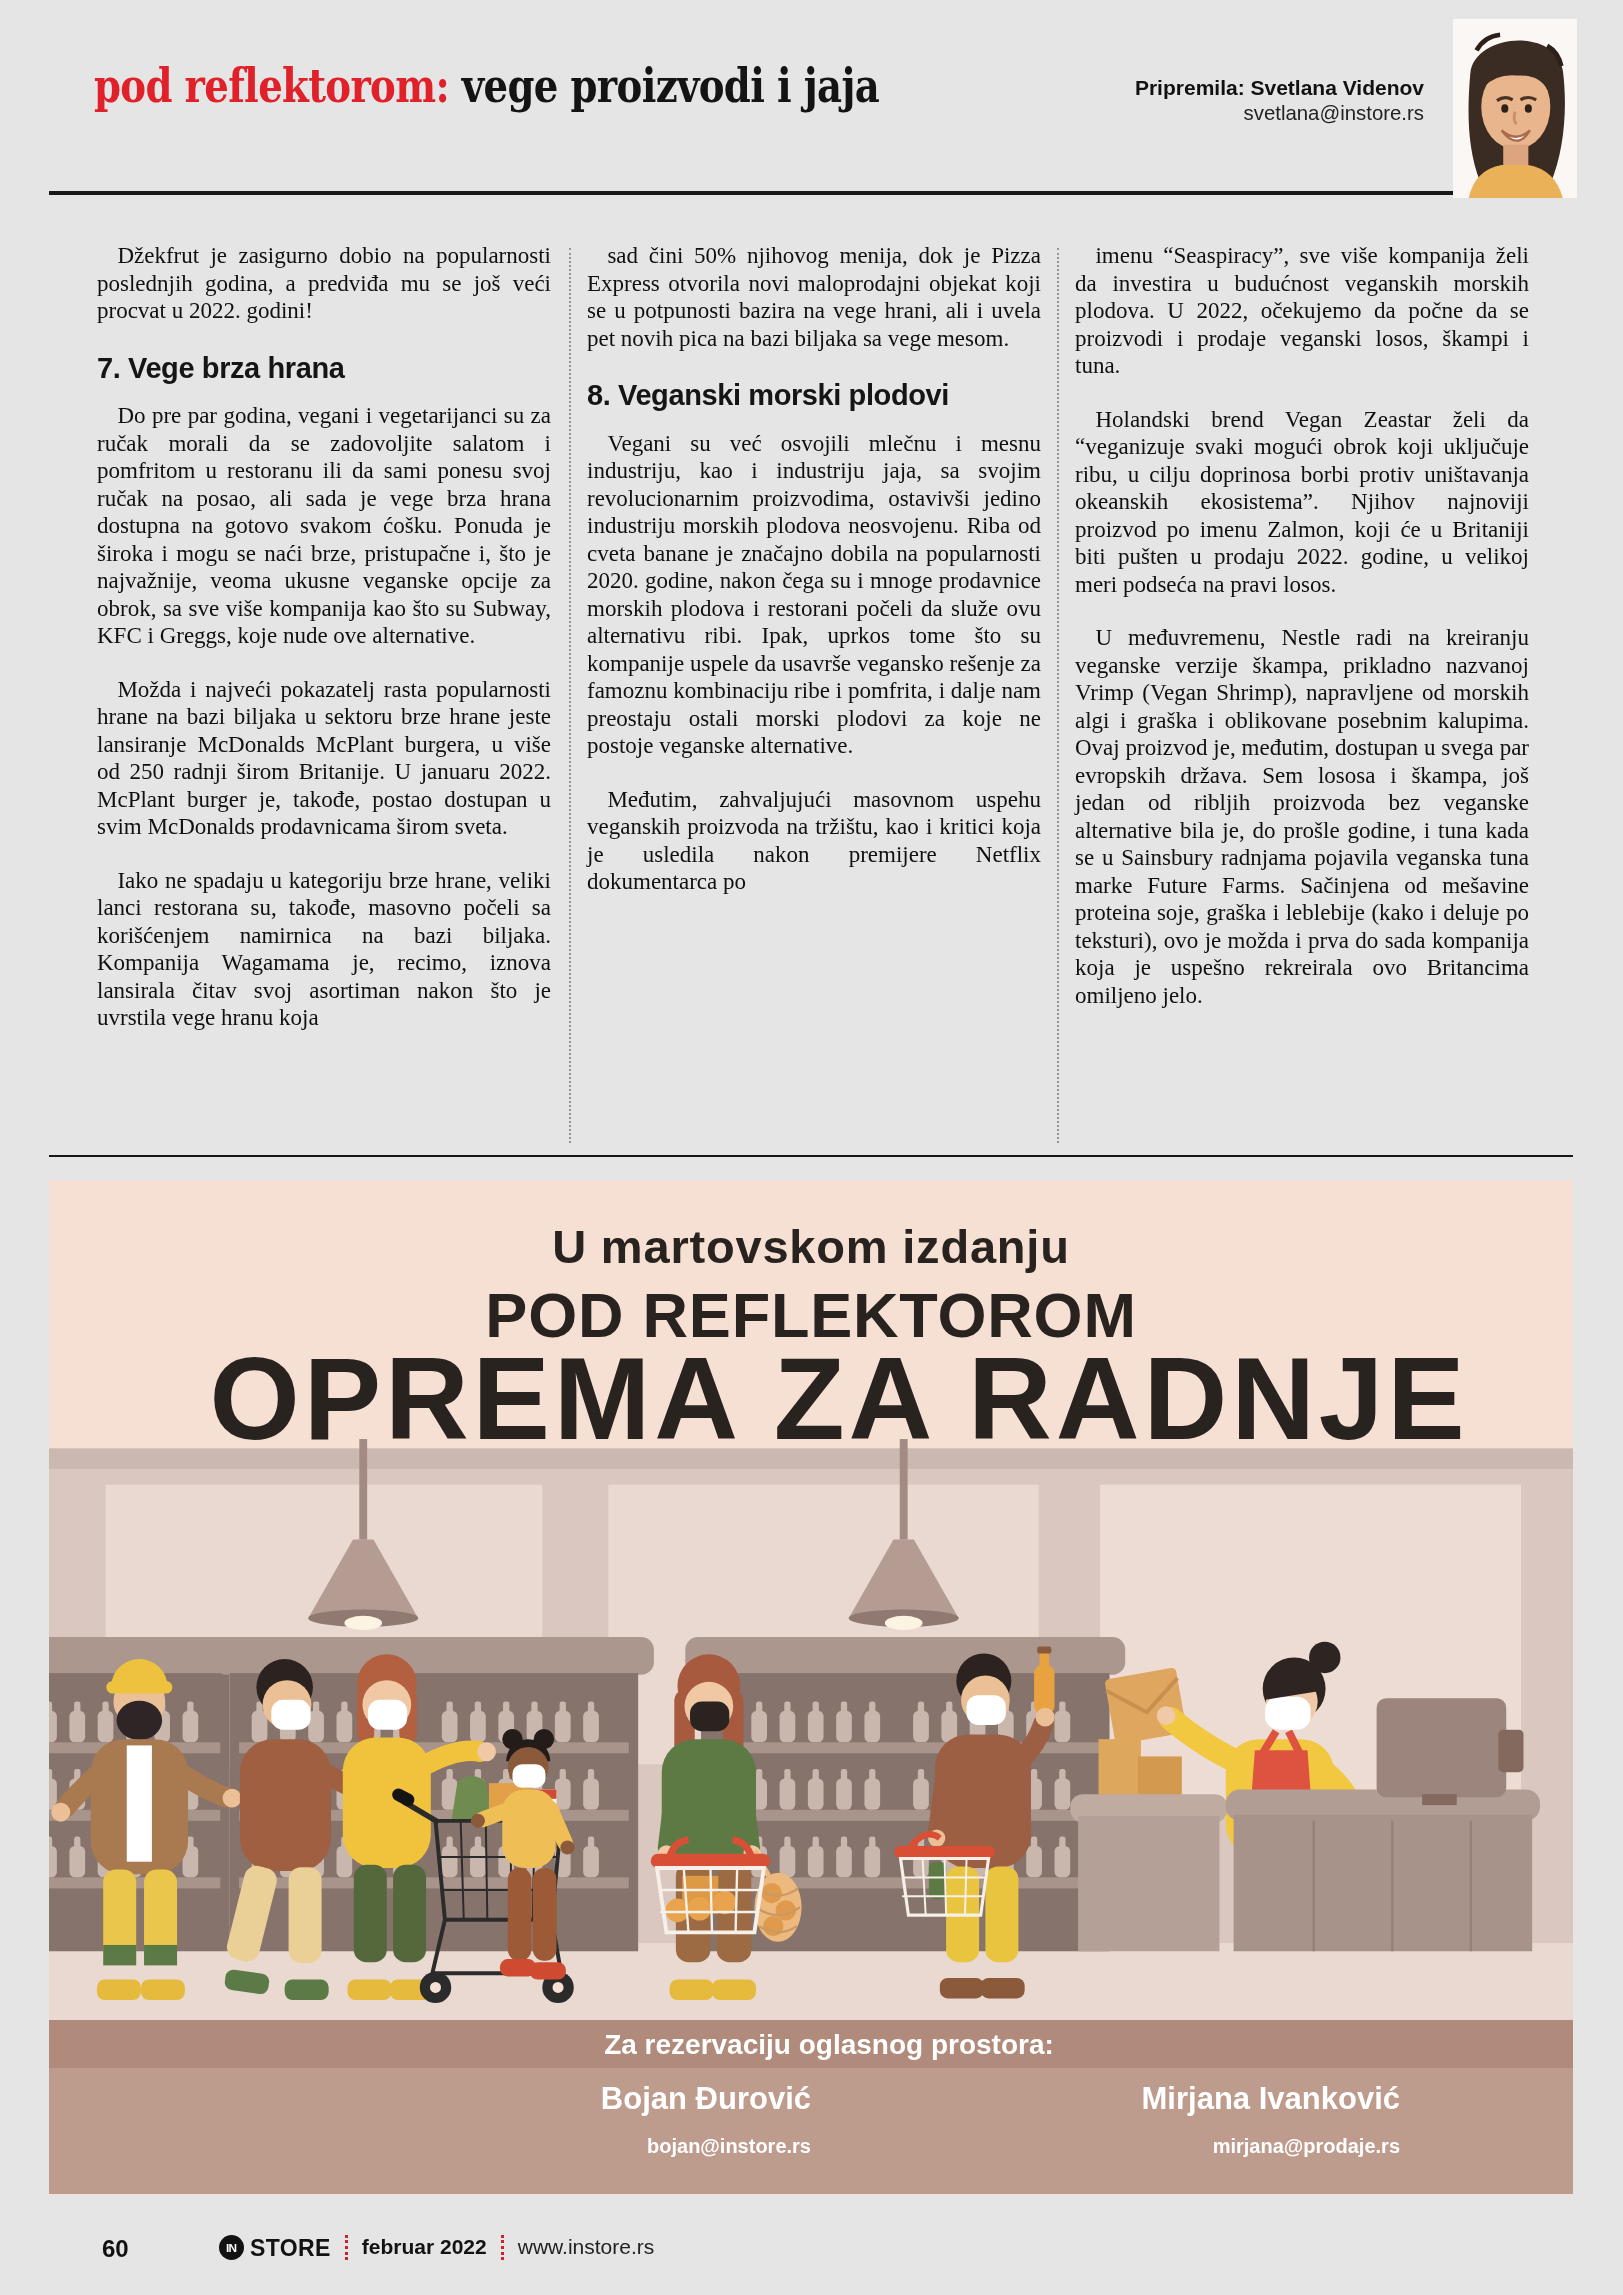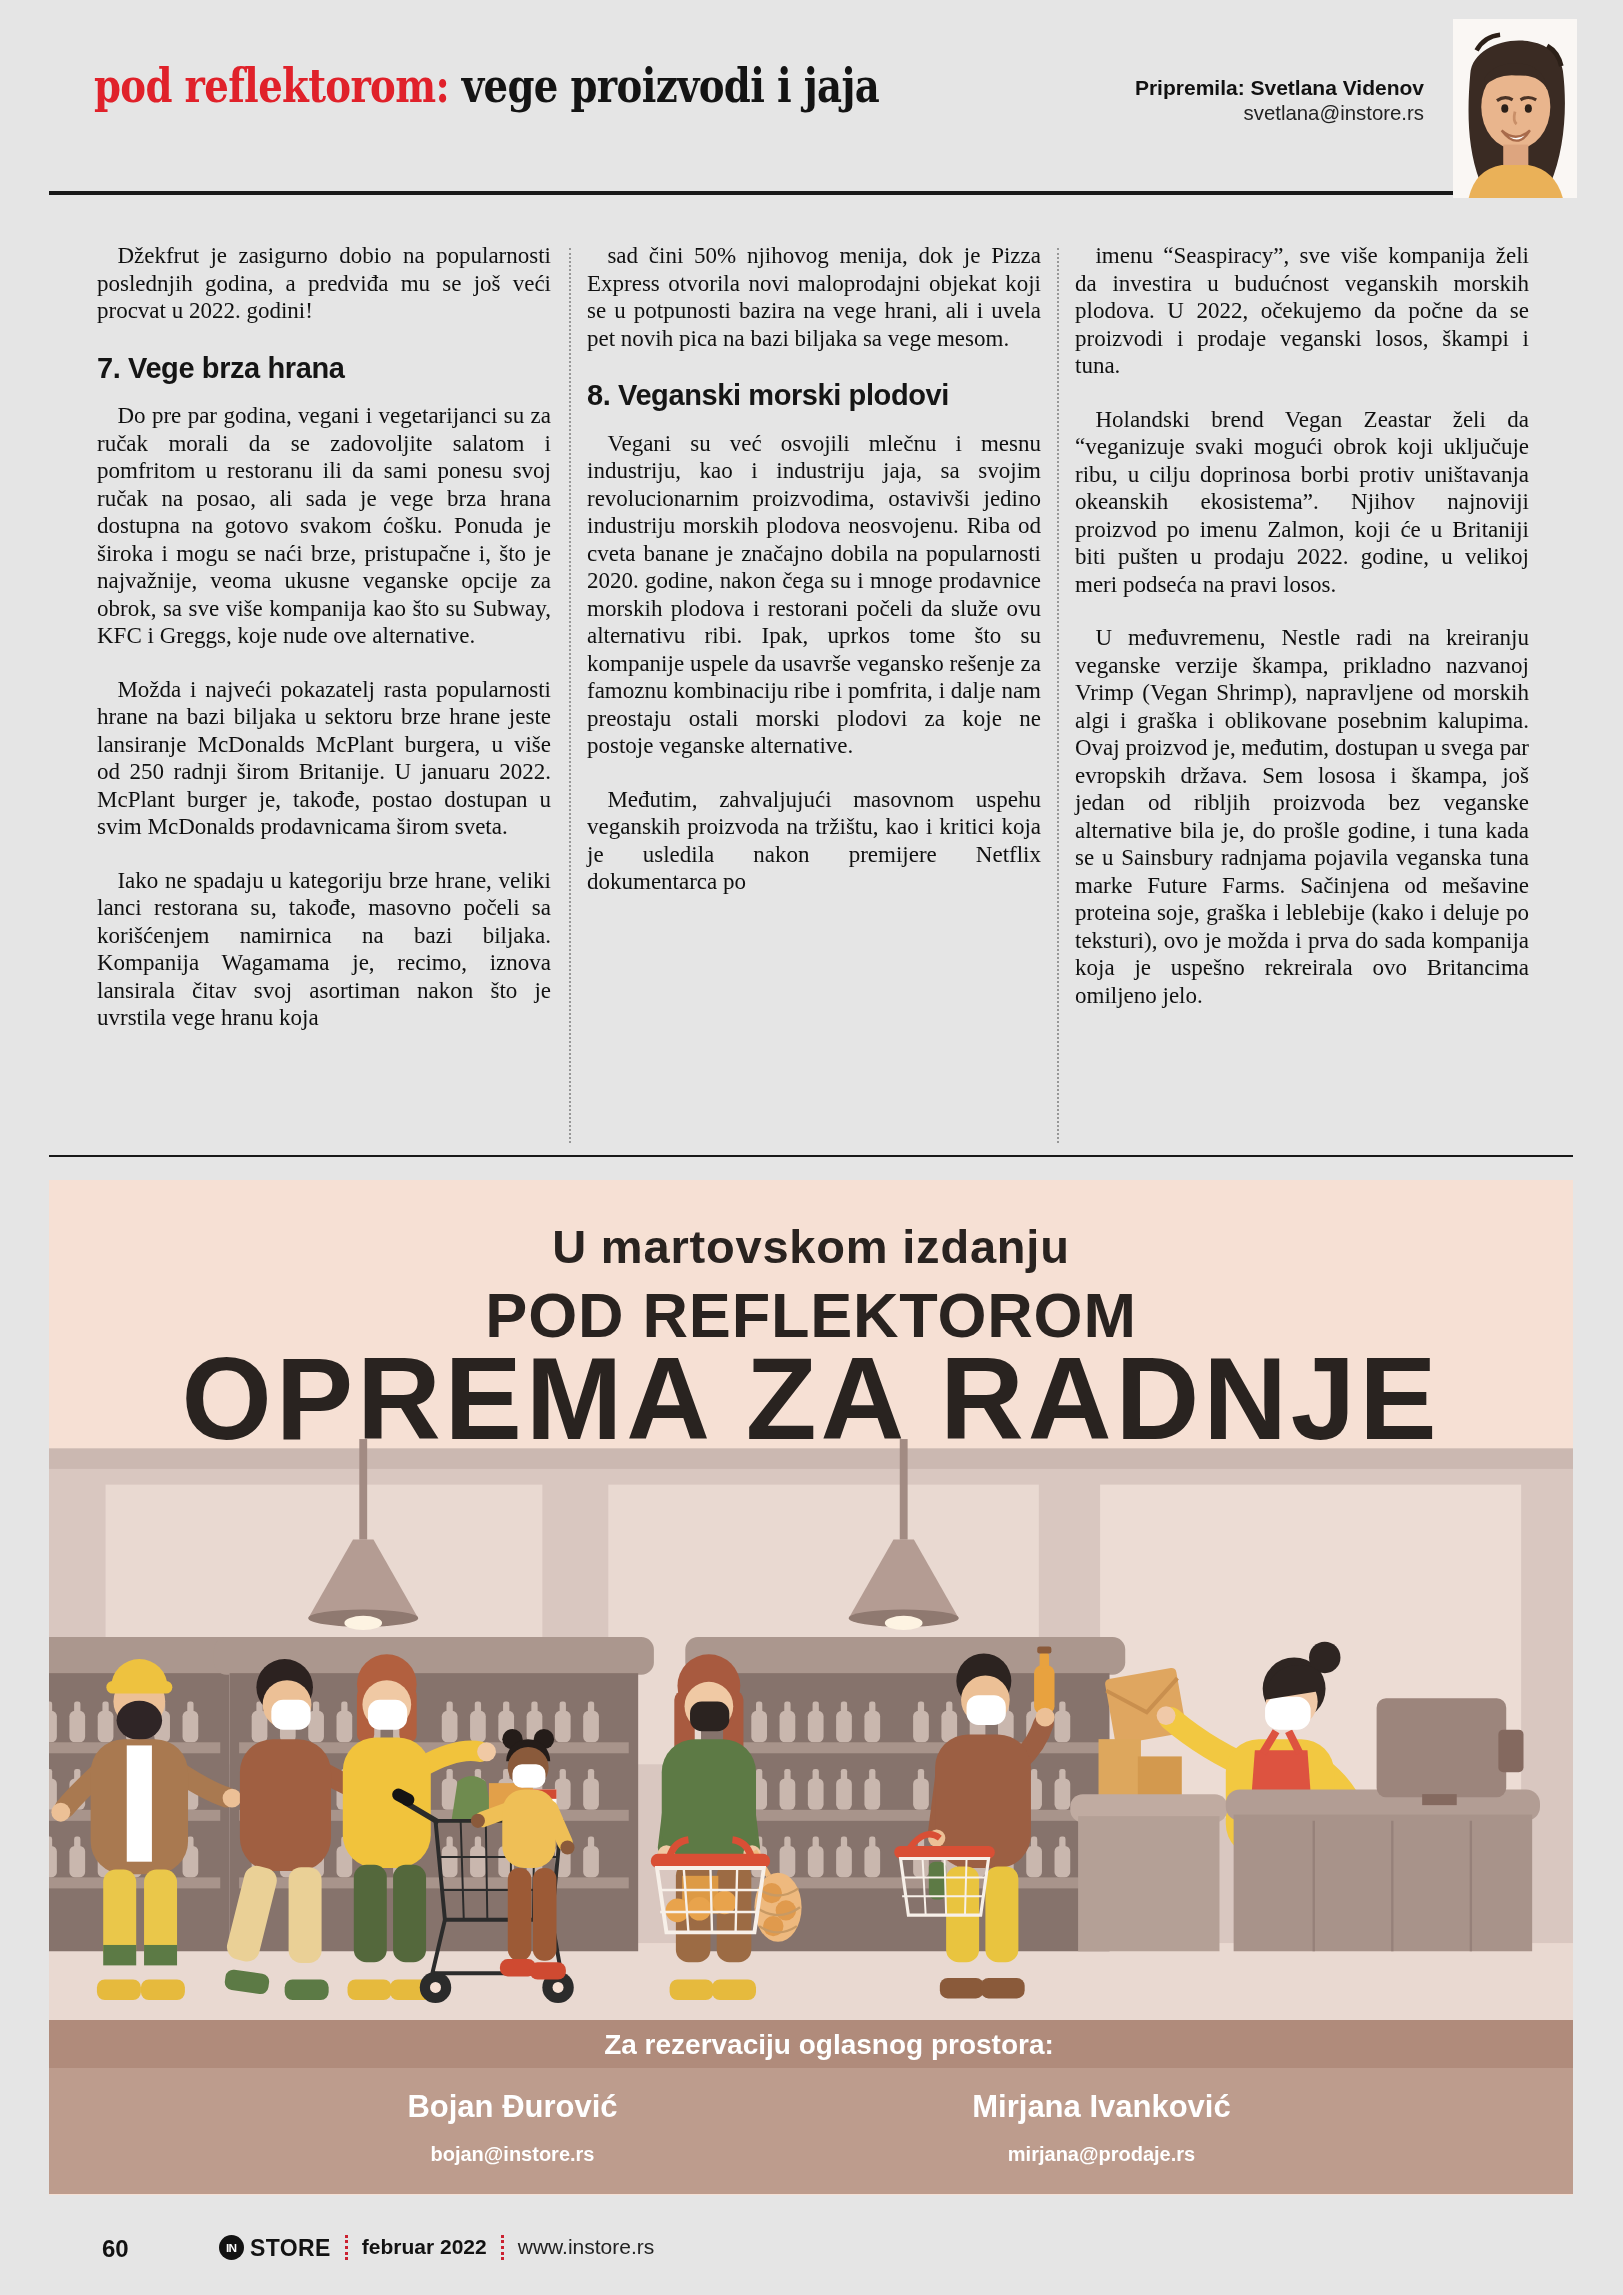--- a/index.html
+++ b/index.html
@@ -28,27 +28,27 @@
           letter-spacing:-0.4px;margin:30px 0 20.4px 0;text-indent:0;color:#151515;}
   #col1{left:97px;} #col2{left:587px;} #col3{left:1075px;}
   .colsep{top:248px;height:895px;width:0;border-left:2.4px dotted #979797;}
   #sep1{left:569px;} #sep2{left:1057px;}
 
   
   .ad{left:49px;top:1180px;width:1524px;height:1015px;background:#f6e0d4;overflow:hidden;}
   .ad-line{left:0;width:100%;text-align:center;color:#292320;font-weight:bold;white-space:nowrap;}
   .ad-line1{top:39px;font-size:47px;letter-spacing:0.8px;}
   .ad-line2{top:99px;font-size:63px;letter-spacing:0.8px;}
-  .ad-line3{top:159px;font-size:116px;letter-spacing:3.9px;line-height:1.05;}
+  .ad-line3{top:159px;font-size:116px;letter-spacing:3.9px;line-height:1.05;padding-left:28px;}
   .ad-illu{left:0;top:259px;width:1524px;height:583px;}
   .ad-strip{left:0;top:840px;width:100%;height:49px;background:#b08b7b;}
   .ad-strip span{display:block;text-align:center;line-height:49px;color:#fff;
                  font-weight:bold;font-size:28px;margin-left:36px;}
   .ad-contacts{left:0;top:888px;width:100%;height:126px;background:#bd9c8d;color:#fff;}
-  .contact{position:absolute;top:8px;width:597px;text-align:center;}
+  .contact{position:absolute;top:0;width:597px;text-align:right;}
   .contact .name{margin-top:12.6px;font-size:31px;font-weight:bold;}
   .contact .email{margin-top:18px;font-size:20px;font-weight:bold;}
   #contact1{left:165px;} #contact2{left:754px;}
 
   
   .footer{left:102px;top:2235px;height:38px;display:flex;align-items:flex-start;}
   .footer .pnum{font-weight:bold;font-size:24px;color:#111;}
   .logo-circle{margin-left:90px;width:25px;height:25px;border-radius:50%;background:#121212;
     color:#fff;display:flex;align-items:center;justify-content:center;
     font-weight:bold;font-size:11.8px;letter-spacing:-0.8px;}

